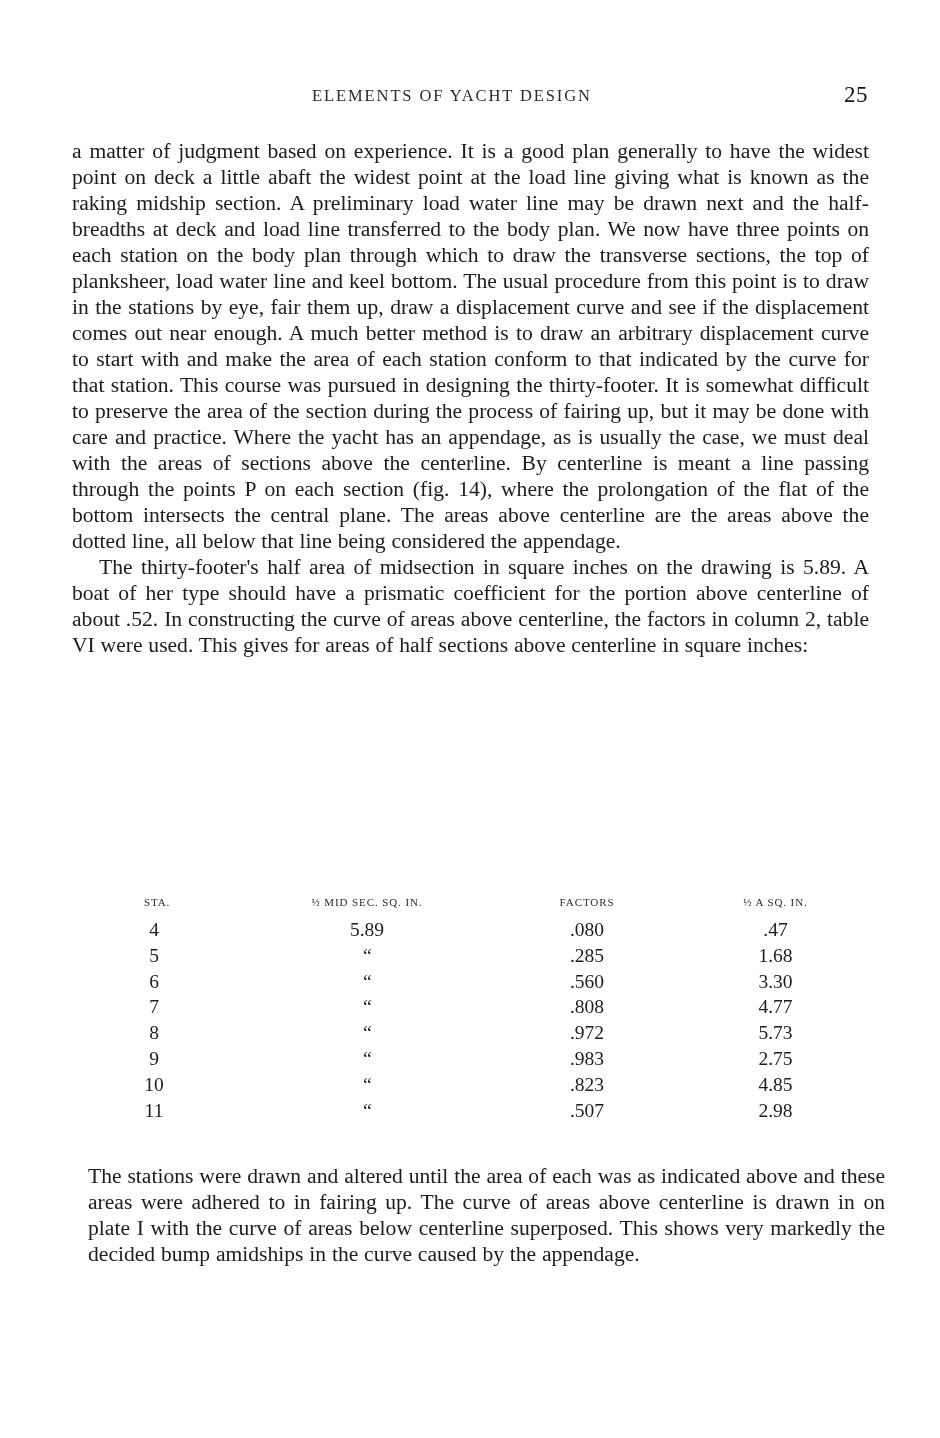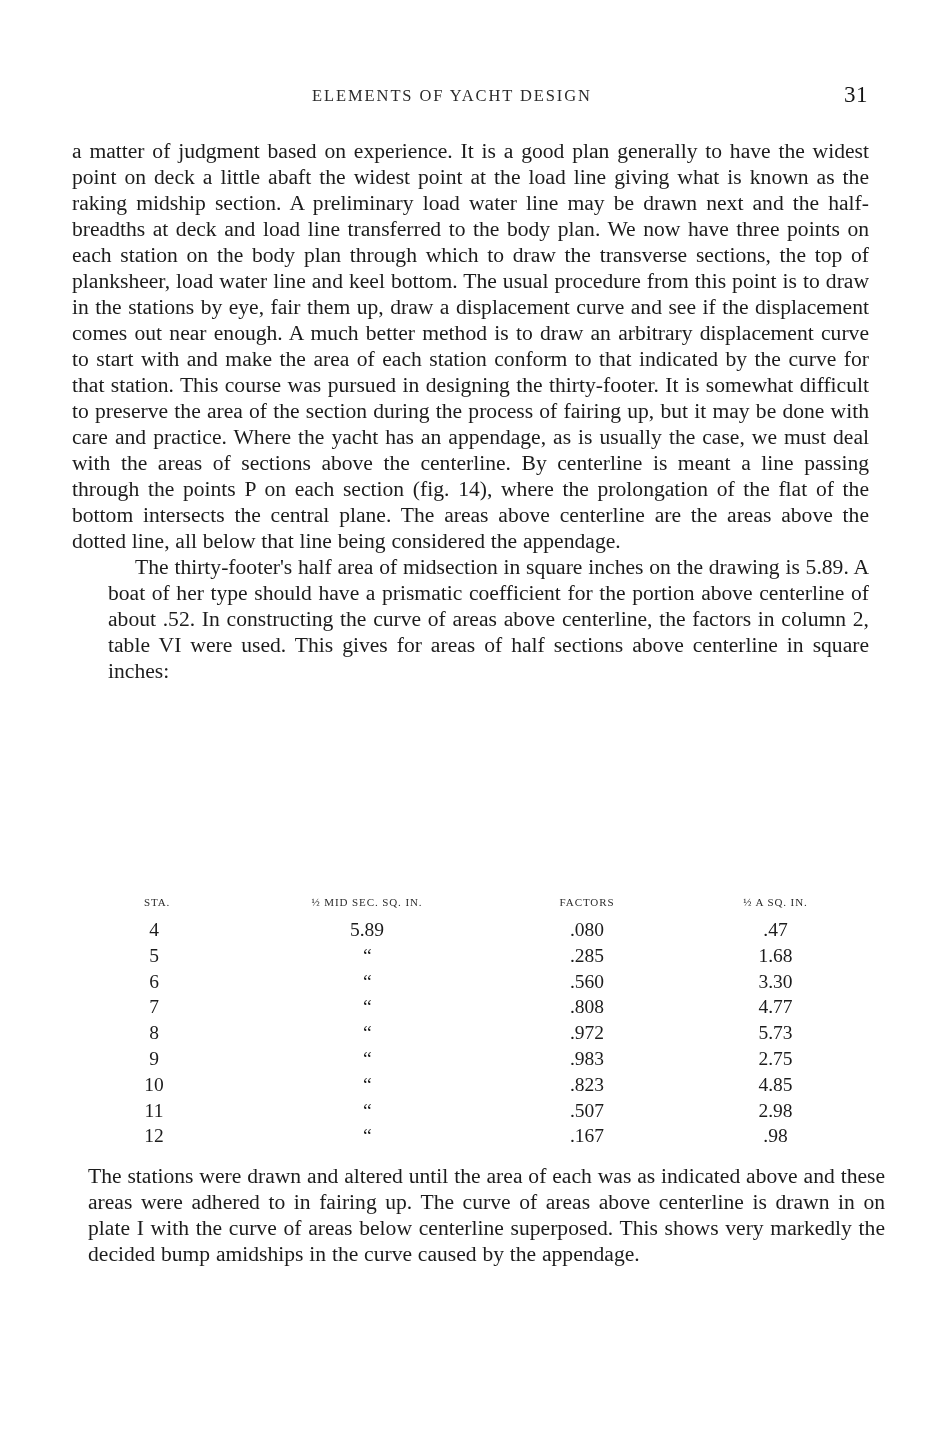--- a/index.html
+++ b/index.html
@@ -59,21 +59,20 @@
     margin: 0;
     font-size: 21.6px;
     line-height: 26px;
     text-align: justify;
     text-align-last: left;
     word-spacing: 0.4px;
     color: #1c1c1c;
   }
   p.body.indent {
     text-indent: 27px;
-    margin-left: 36px;
   }
   p.body.lead-in {
     text-align: justify;
   }
 
   
   .table-wrap {
     position: absolute;
     left: 72px;
     top: 896px;
@@ -132,21 +131,21 @@
     margin-left: 16px;
   }
 </style>
 </head>
 <body>
 
 <div class="page">
 
   <div class="runhead">
     <div class="runhead-title">ELEMENTS OF YACHT DESIGN</div>
-    <div class="runhead-folio">31</div>
+    <div class="runhead-folio">25</div>
   </div>
 
   <div class="textblock">
     <p class="body lead-in">a matter of judgment based on experience.   It is a good plan generally to have the widest point on deck a little abaft the widest point at the load line giving what is known as the raking midship section.   A preliminary load water line may be drawn next and the half-breadths at deck and load line transferred to the body plan.   We now have three points on each station on the body plan through which to draw the transverse sections, the top of planksheer, load water line and keel bottom.   The usual procedure from this point is to draw in the stations by eye, fair them up, draw a displacement curve and see if the displacement comes out near enough.   A much better method is to draw an arbitrary displacement curve to start with and make the area of each station conform to that indicated by the curve for that station.   This course was pursued in designing the thirty-footer.   It is somewhat difficult to preserve the area of the section during the process of fairing up, but it may be done with care and practice. Where the yacht has an appendage, as is usually the case, we must deal with the areas of sections above the centerline.   By centerline is meant a line passing through the points P on each section (fig. 14), where the prolongation of the flat of the bottom intersects the central plane.   The areas above centerline are the areas above the dotted line, all below that line being considered the appendage.</p>
     <p class="body indent">The thirty-footer's half area of midsection in square inches on the drawing is 5.89.   A boat of her type should have a prismatic coefficient for the portion above centerline of about .52.   In constructing the curve of areas above centerline, the factors in column 2, table VI were used.   This gives for areas of half sections above centerline in square inches:</p>
   </div>
 
   <div class="table-wrap">
     <table class="areas">
       <colgroup>
@@ -205,26 +204,20 @@
             <td class="mid ditto">“</td>
             <td class="fac">.823</td>
             <td class="area">4.85</td>
           </tr>
           <tr>
             <td class="sta">11</td>
             <td class="mid ditto">“</td>
             <td class="fac">.507</td>
             <td class="area">2.98</td>
           </tr>
-          <tr>
-            <td class="sta">12</td>
-            <td class="mid ditto">“</td>
-            <td class="fac">.167</td>
-            <td class="area">.98</td>
-          </tr>
         </tbody>
     </table>
   </div>
 
   <div class="closing">
     <p class="body">The stations were drawn and altered until the area of each was as indicated above and these areas were adhered to in fairing up.   The curve of areas above centerline is drawn in on plate I with the curve of areas below centerline superposed.   This shows very markedly the decided bump amidships in the curve caused by the appendage.</p>
   </div>
 
 </div>
 

